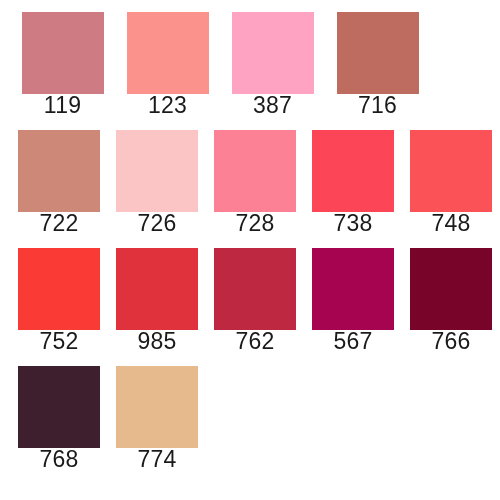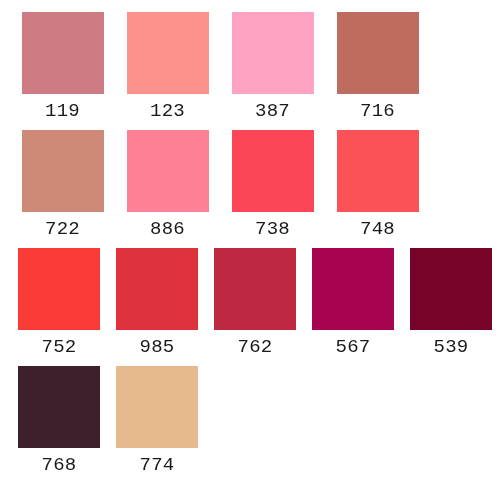--- a/index.html
+++ b/index.html
@@ -34,27 +34,26 @@
   }
   .swatch-cell.empty {
     visibility: hidden;
   }
   .swatch-color {
     width: 82px;
     height: 82px;
     display: block;
   }
   .swatch-label {
-    margin-top: 6px;
-    font-size: 19px;
+    font-size: 23px;
     line-height: 22px;
     color: #1a1a1a;
     letter-spacing: 0.2px;
     text-align: center;
-    font-family: Liberation Mono, monospace;
+    font-family: Liberation Sans, sans-serif;
   }
 </style>
 </head>
 <body>
 
 <div id="swatch-chart">
     <div class="swatch-row">
       <div class="swatch-cell">
         <div class="swatch-color" style="background-color: rgb(206, 123, 131);"></div>
         <div class="swatch-label">119</div>
@@ -71,22 +70,26 @@
         <div class="swatch-color" style="background-color: rgb(190, 107, 96);"></div>
         <div class="swatch-label">716</div>
       </div>
     </div>
     <div class="swatch-row">
       <div class="swatch-cell">
         <div class="swatch-color" style="background-color: rgb(206, 136, 120);"></div>
         <div class="swatch-label">722</div>
       </div>
       <div class="swatch-cell">
+        <div class="swatch-color" style="background-color: rgb(252, 197, 197);"></div>
+        <div class="swatch-label">726</div>
+      </div>
+      <div class="swatch-cell">
         <div class="swatch-color" style="background-color: rgb(252, 129, 149);"></div>
-        <div class="swatch-label">886</div>
+        <div class="swatch-label">728</div>
       </div>
       <div class="swatch-cell">
         <div class="swatch-color" style="background-color: rgb(252, 70, 87);"></div>
         <div class="swatch-label">738</div>
       </div>
       <div class="swatch-cell">
         <div class="swatch-color" style="background-color: rgb(251, 82, 87);"></div>
         <div class="swatch-label">748</div>
       </div>
     </div>
@@ -102,21 +105,21 @@
       <div class="swatch-cell">
         <div class="swatch-color" style="background-color: rgb(190, 40, 64);"></div>
         <div class="swatch-label">762</div>
       </div>
       <div class="swatch-cell">
         <div class="swatch-color" style="background-color: rgb(166, 4, 80);"></div>
         <div class="swatch-label">567</div>
       </div>
       <div class="swatch-cell">
         <div class="swatch-color" style="background-color: rgb(120, 4, 42);"></div>
-        <div class="swatch-label">539</div>
+        <div class="swatch-label">766</div>
       </div>
     </div>
     <div class="swatch-row">
       <div class="swatch-cell">
         <div class="swatch-color" style="background-color: rgb(62, 31, 46);"></div>
         <div class="swatch-label">768</div>
       </div>
       <div class="swatch-cell">
         <div class="swatch-color" style="background-color: rgb(230, 186, 140);"></div>
         <div class="swatch-label">774</div>

